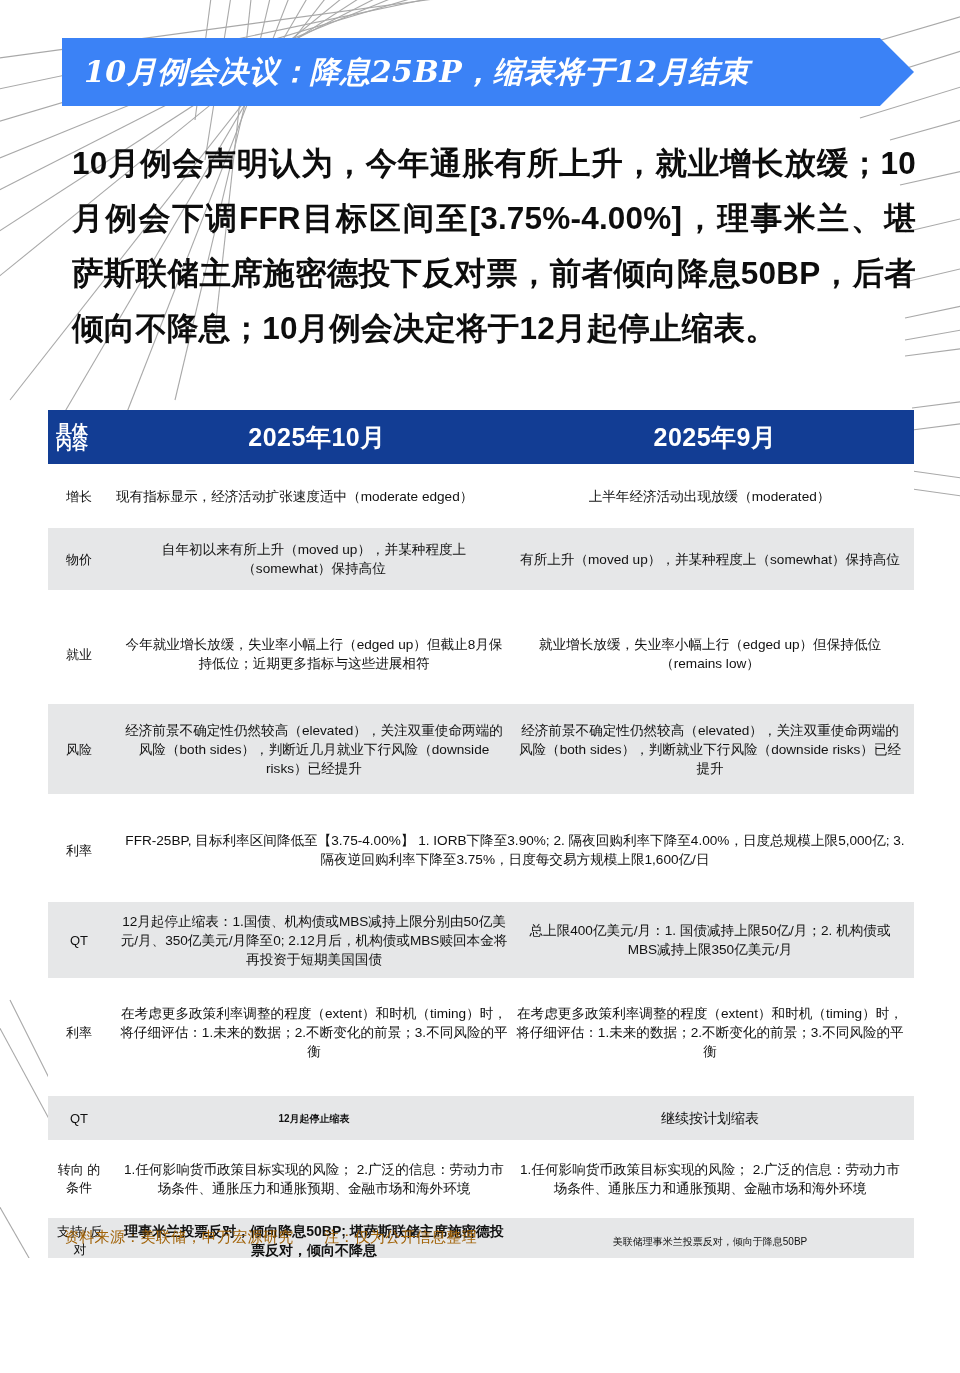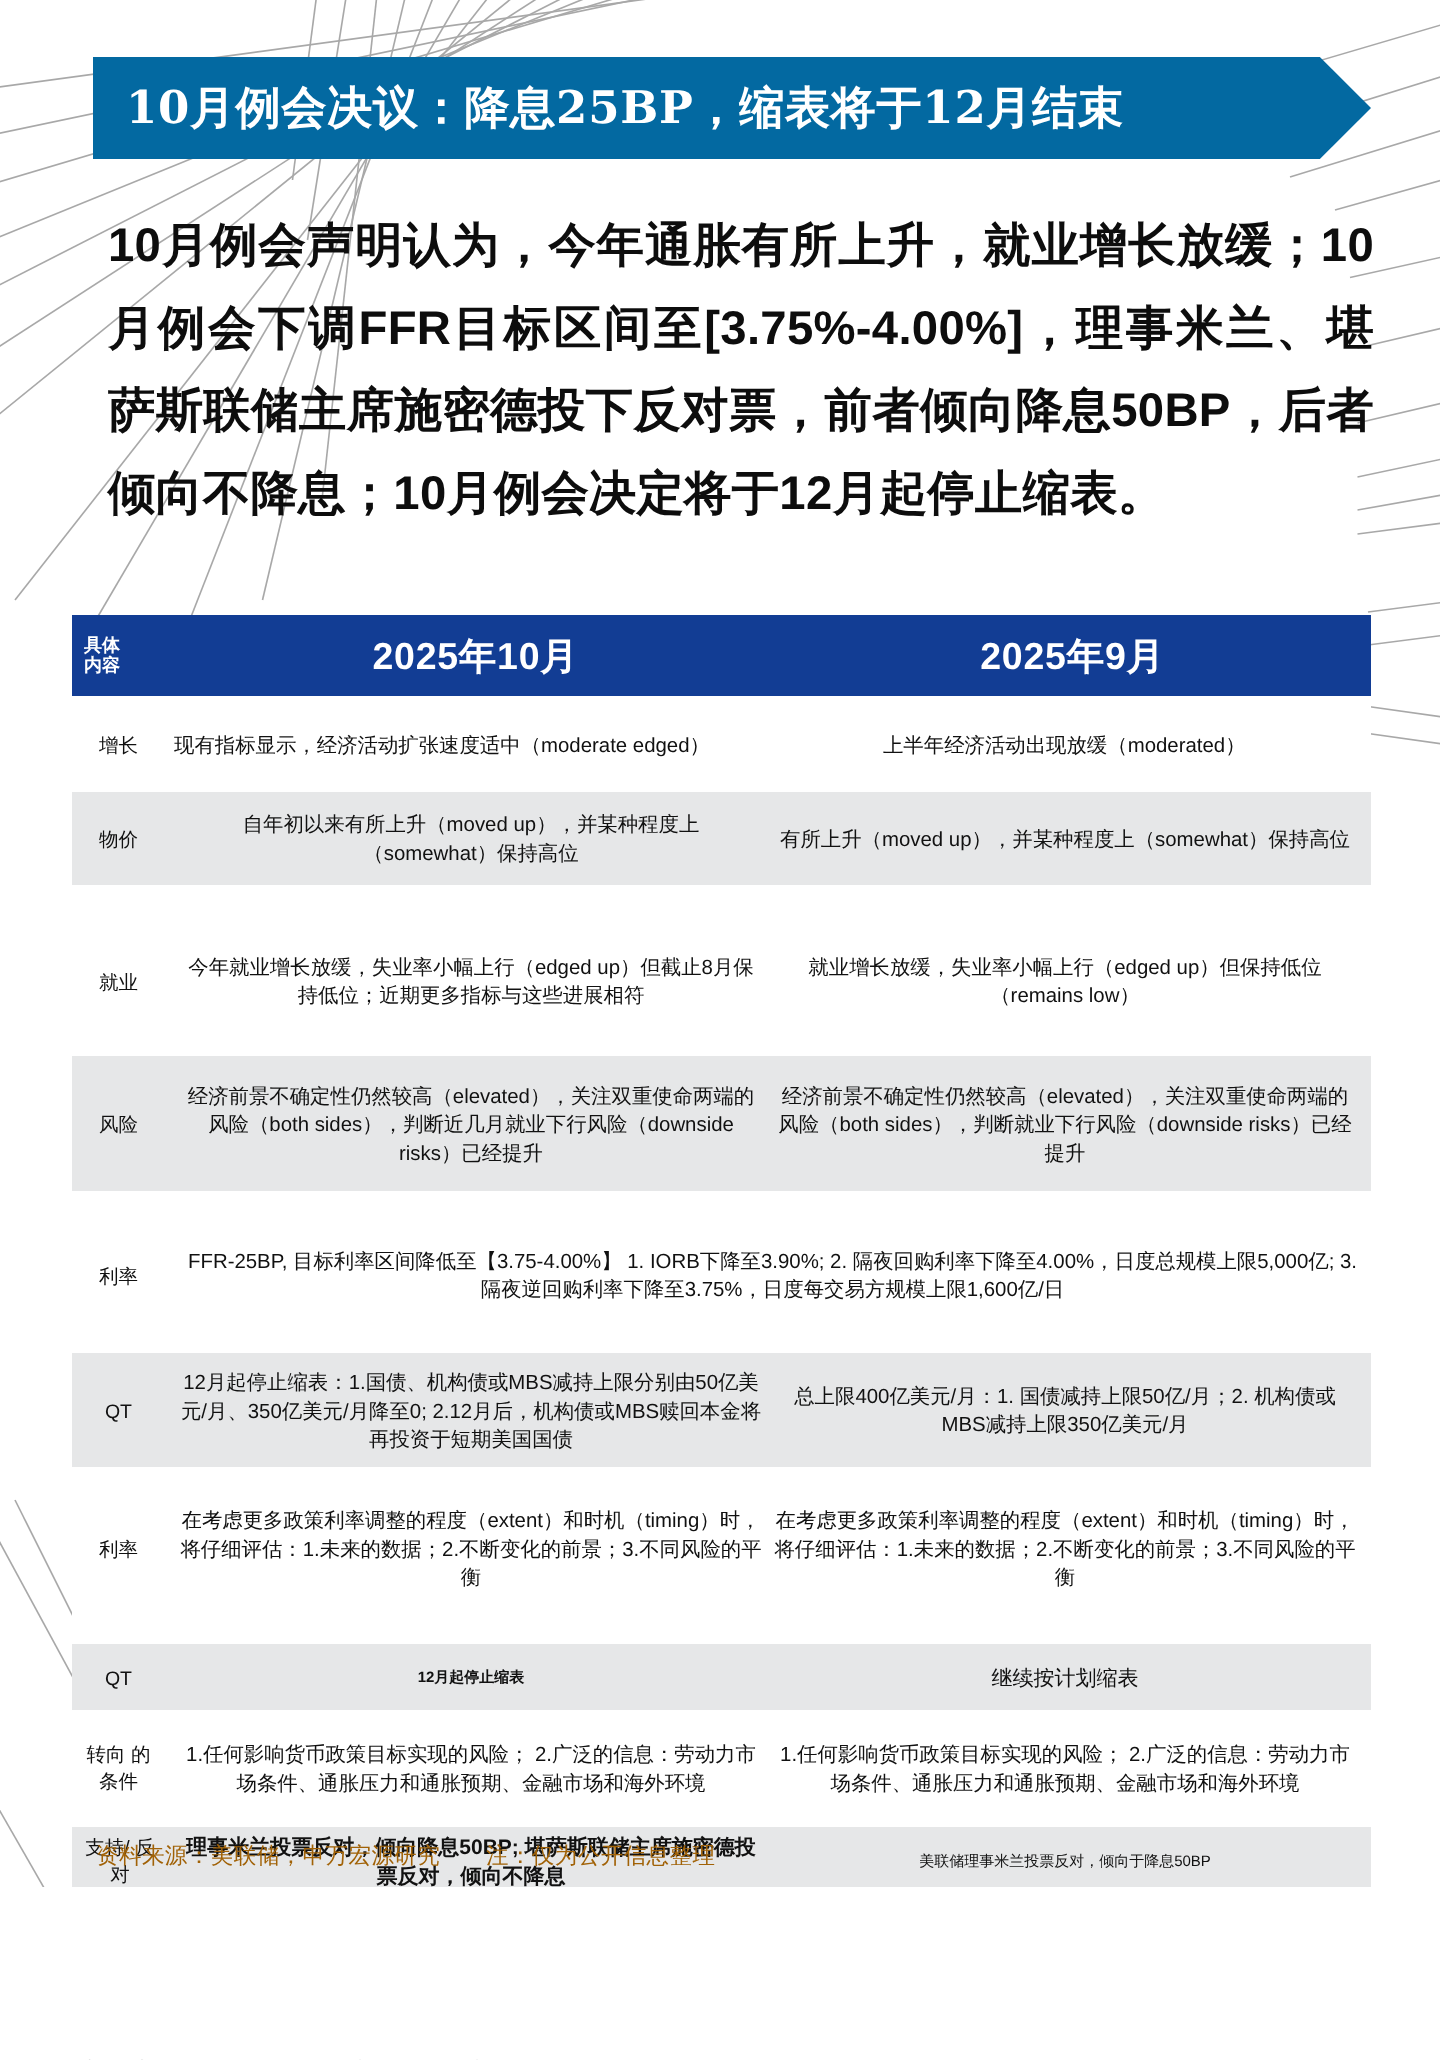--- a/index.html
+++ b/index.html
@@ -11,24 +11,24 @@
     position:relative;
     overflow:hidden;
   }
   .bg-lines{position:absolute;inset:0;z-index:0;pointer-events:none;}
   .page{position:relative;z-index:2;width:960px;height:1373px;}
 
   
   .banner-wrap{position:absolute;left:62px;top:38px;width:852px;height:68px;}
   .banner{
     width:100%;height:100%;
-    background:#0369a1;
+    background:#3b82f6;
     -webkit-clip-path:polygon(0 0, 96% 0, 100% 50%, 96% 100%, 0 100%);
     clip-path:polygon(0 0, 96% 0, 100% 50%, 96% 100%, 0 100%);
-    display:flex;align-items:center;
+    display:flex;align-items:center;font-style:italic;
   }
   .banner-title{
     color:#ffffff;font-size:30px;font-weight:bold;
     padding-left:22px;letter-spacing:0.5px;
     font-family:"DejaVu Serif","Liberation Serif",serif;
     white-space:nowrap;
   }
 
   
   .lead{
@@ -38,21 +38,21 @@
     text-align:justify;
   }
 
   
   .table{position:absolute;left:48px;top:410px;width:866px;}
   .thead{
     background:#123d94;color:#fff;height:54px;
     display:flex;align-items:center;
   }
   .th-label{
-    width:62px;flex:none;font-size:12px;font-weight:bold;
+    width:62px;flex:none;font-size:16px;font-weight:bold;
     line-height:13px;padding-left:8px;
   }
   .th-col{
     flex:1;text-align:center;font-size:25px;font-weight:bold;
     letter-spacing:0.5px;
   }
 
   .row{display:flex;align-items:center;width:100%;box-sizing:border-box;}
   .row.shaded{background:#e6e7e8;}
   .row.plain{background:#ffffff;}

